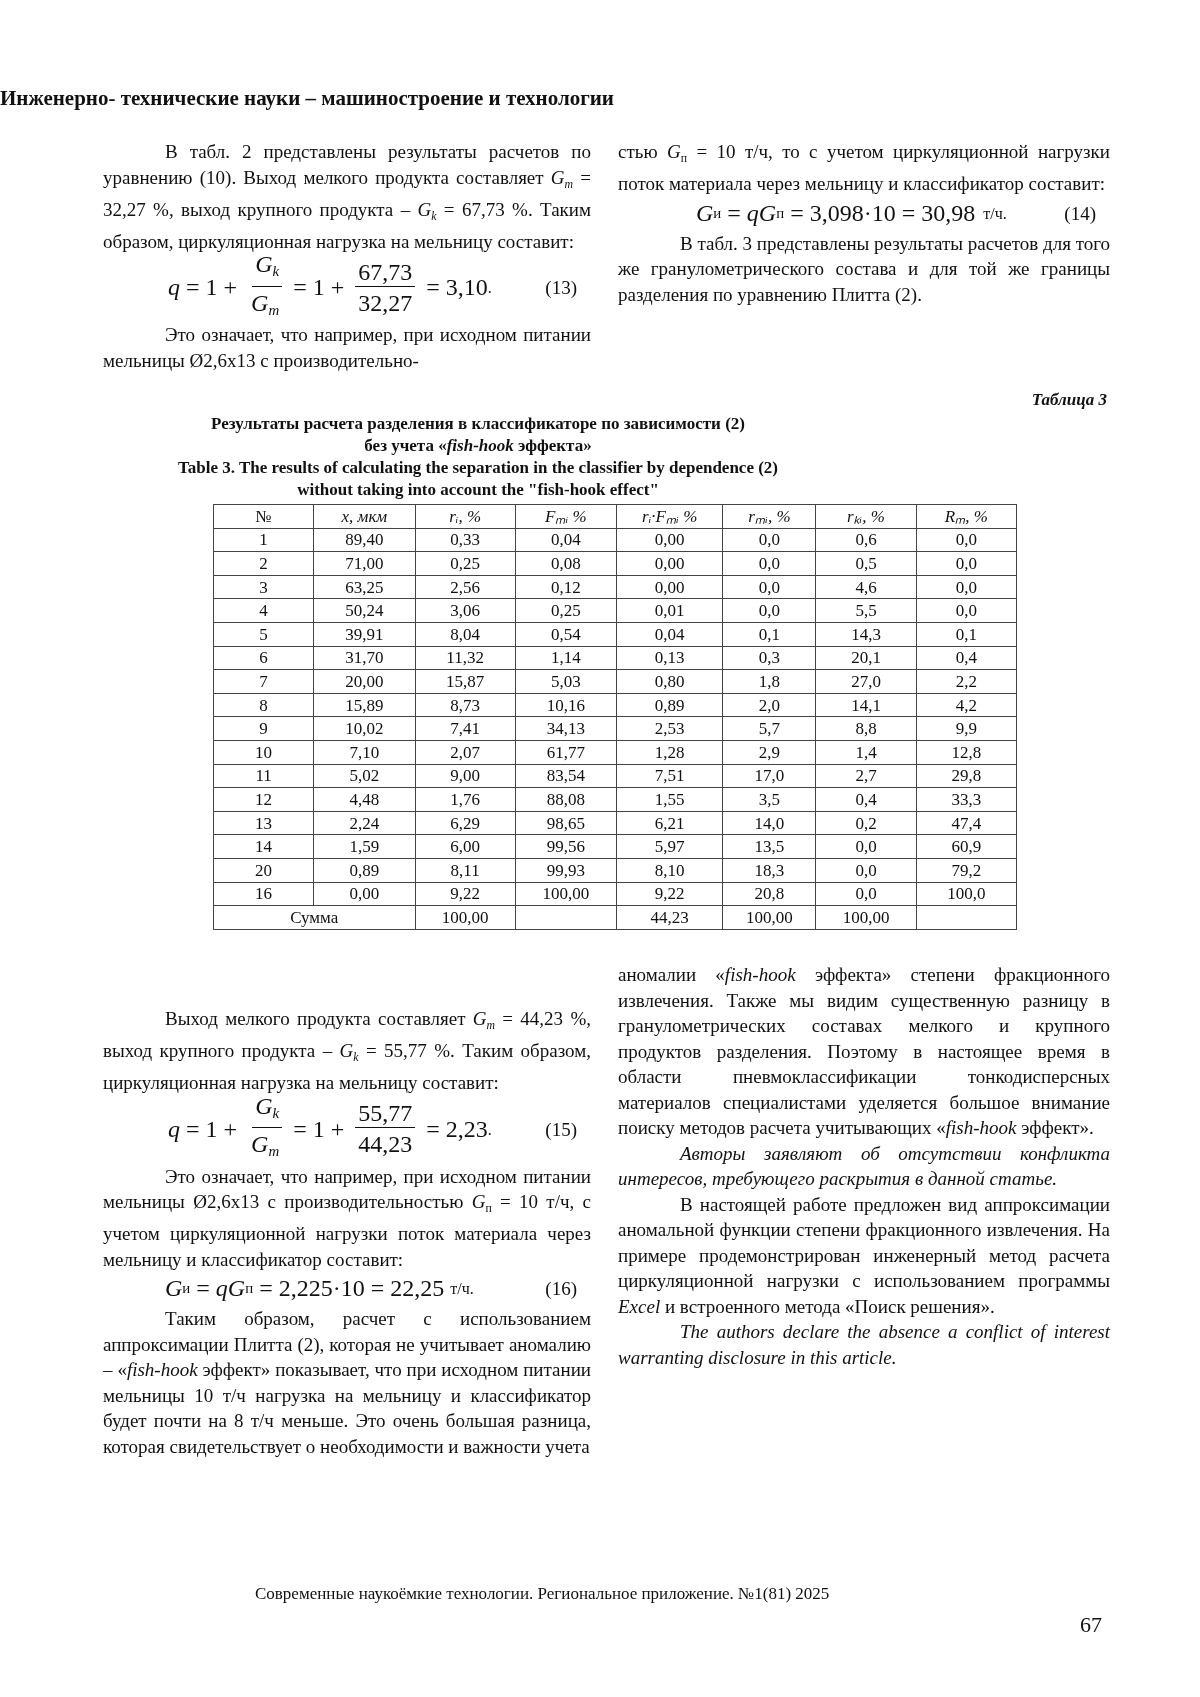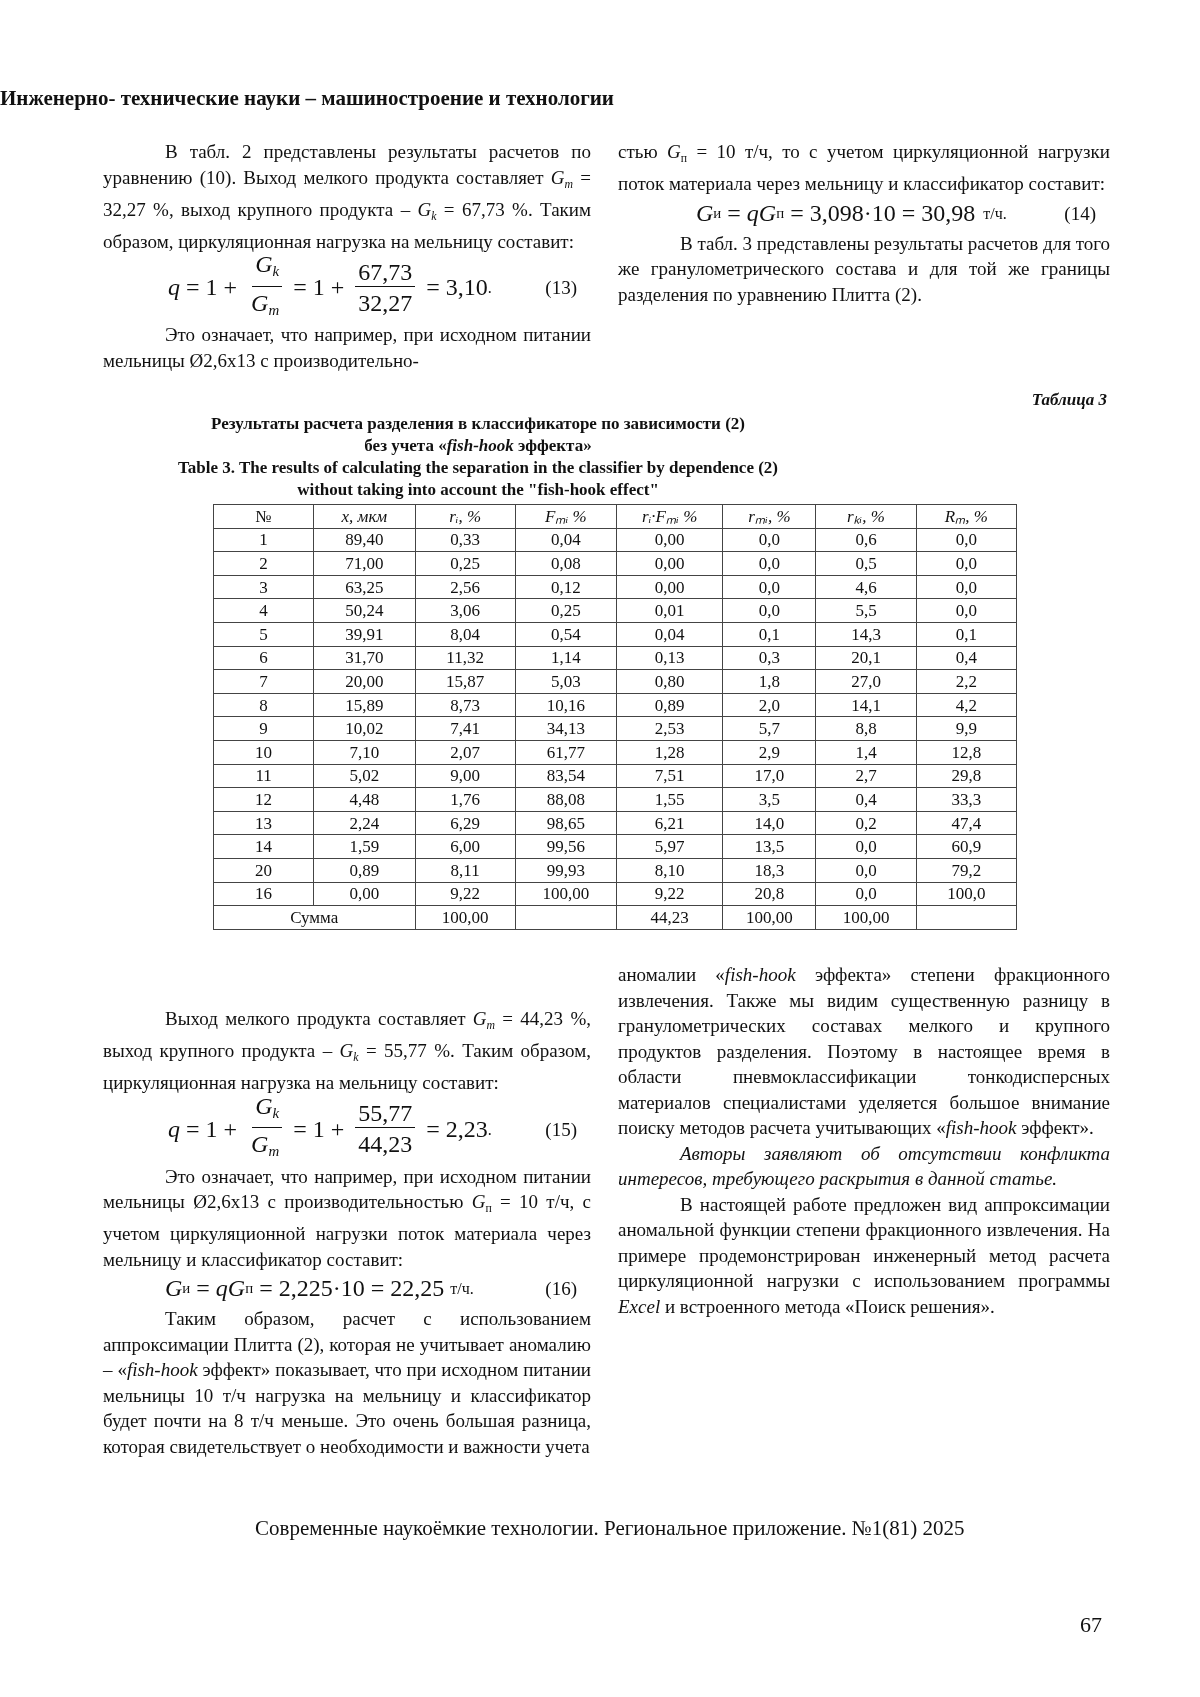--- a/index.html
+++ b/index.html
@@ -26,21 +26,21 @@
   .tabno { position:absolute; top:390px; right:93px; font-weight:bold; font-style:italic;
            font-size:17px; }
   .caption { position:absolute; left:0; width:956px; text-align:center; font-weight:bold;
              font-size:17px; line-height:22px; }
   .cap1 { top:413px; }
   table.data { position:absolute; left:213px; top:504px; width:804px; border-collapse:collapse;
                font-size:17px; }
   table.data td, table.data th { border:1px solid #444; text-align:center; height:22.6px;
                padding:0; font-weight:normal; line-height:21px; }
   table.data th { font-style:italic; }
-  .footer { position:absolute; top:1516px; left:255px; font-size:21px; }
+  .footer { position:absolute; top:1584px; left:255px; font-size:17px; }
   .pageno { position:absolute; top:1580px; left:1080px; font-size:22px;margin-top:32px; }
   .ital { font-style:italic; }
 </style>
 </head>
 <body>
 
 <div class="header">Инженерно- технические науки – машиностроение и технологии</div>
 
 <div class="col left1">
   <p class="indent">
@@ -329,16 +329,17 @@
 </div>
 
 <div class="col right2">
   <p>
     <span>аномалии «</span><span class="ital">fish-hook</span><span> эффекта» степени фракционного извлечения. Также мы видим существенную разницу в гранулометрических составах мелкого и крупного продуктов разделения. Поэтому в настоящее время в области пневмоклассификации тонкодисперсных материалов специалистами уделяется большое внимание поиску методов расчета учитывающих «</span><span class="ital">fish-hook</span><span> эффект».</span>
   </p>
   <p class="indent ital">Авторы заявляют об отсутствии конфликта интересов, требующего раскрытия в данной статье.</p>
   <p class="indent">
     <span>В настоящей работе предложен вид аппроксимации аномальной функции степени фракционного извлечения. На примере продемонстрирован инженерный метод расчета циркуляционной нагрузки с использованием программы </span><span class="ital">Excel</span><span> и встроенного метода «Поиск решения».</span>
   </p>
+  <p class="indent ital">The authors declare the absence a conflict of interest warranting disclosure in this article.</p>
 </div>
 
 <div class="footer">Современные наукоёмкие технологии. Региональное приложение. №1(81) 2025</div>
 <div class="pageno">67</div>
 
 </body></html>

